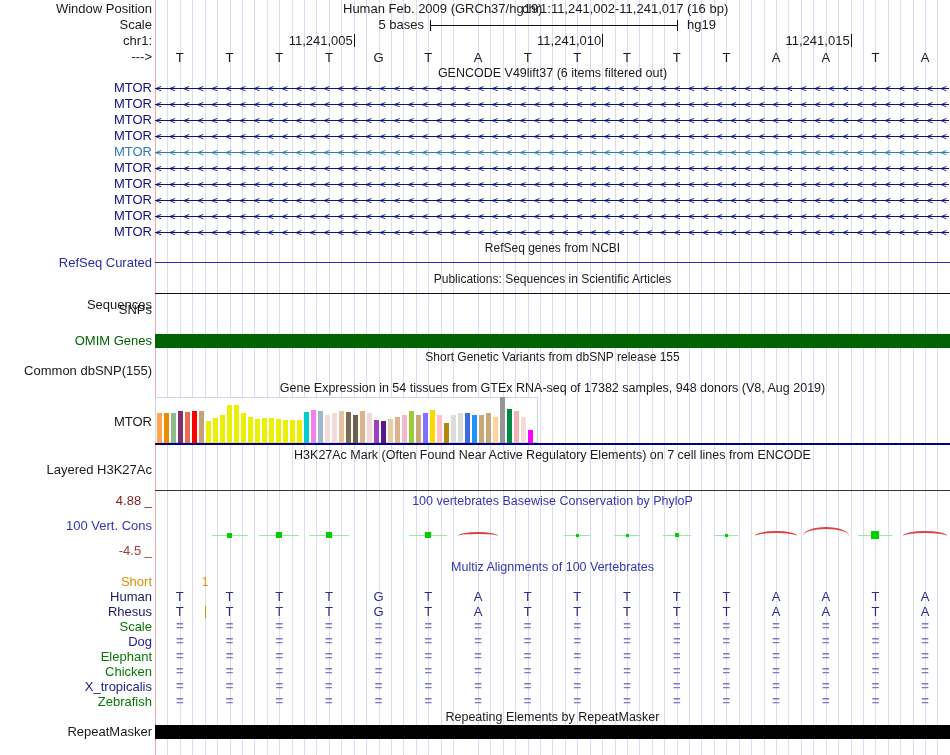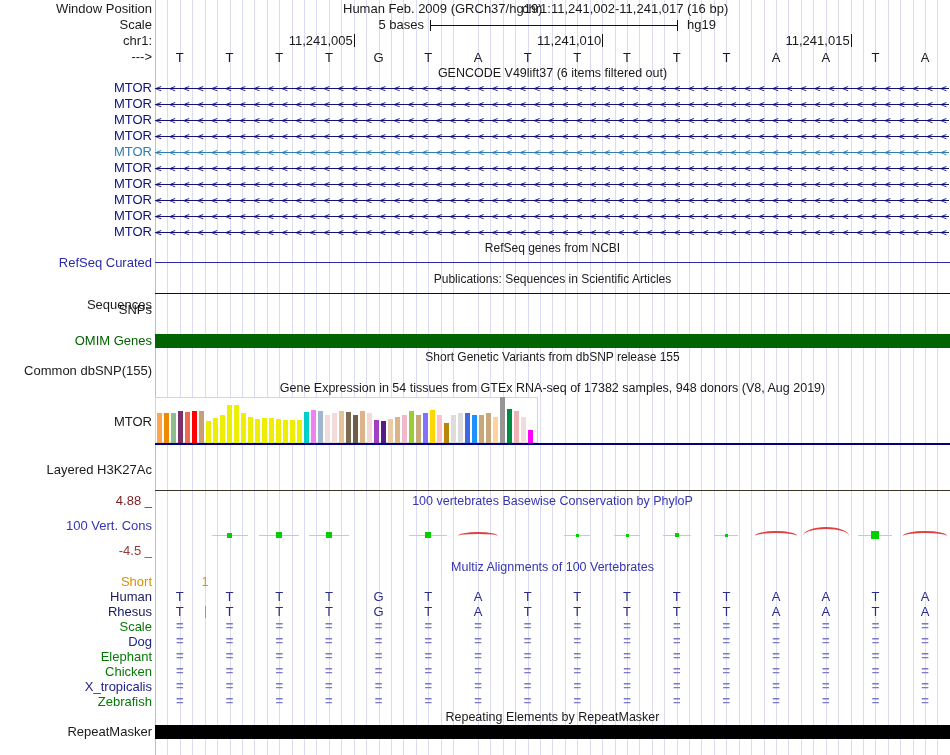--- a/index.html
+++ b/index.html
@@ -39,20 +39,21 @@
   <span class="hdr" style="left:687px;top:17px">hg19</span>
 
   <span class="lab" style="top:33px">chr1:</span>
   <span class="lab" style="top:49px">---&gt;</span>
 
   <span class="title" style="top:66px">GENCODE V49lift37 (6 items filtered out)</span>
   <span class="title" style="top:241px;font-size:12px">RefSeq genes from NCBI</span>
   <span class="title" style="top:272px;font-size:12px">Publications: Sequences in Scientific Articles</span>
   <span class="title" style="top:350px;font-size:12px">Short Genetic Variants from dbSNP release 155</span>
   <span class="title" style="top:381px">Gene Expression in 54 tissues from GTEx RNA-seq of 17382 samples, 948 donors (V8, Aug 2019)</span>
+  <span class="title" style="top:448px">H3K27Ac Mark (Often Found Near Active Regulatory Elements) on 7 cell lines from ENCODE</span>
   <span class="title" style="top:494px;color:#3535B0">100 vertebrates Basewise Conservation by PhyloP</span>
   <span class="title" style="top:560px;color:#3535B0">Multiz Alignments of 100 Vertebrates</span>
   <span class="title" style="top:710px">Repeating Elements by RepeatMasker</span>
 
   <span class="lab" style="top:255px;color:#2B2BA8">RefSeq Curated</span>
   <span class="lab" style="top:297px">Sequences</span>
   <span class="lab" style="top:302px">SNPs</span>
   <span class="lab" style="top:333px;color:#006400">OMIM Genes</span>
   <span class="lab" style="top:363px">Common dbSNP(155)</span>
   <span class="lab" style="top:414px">MTOR</span>

